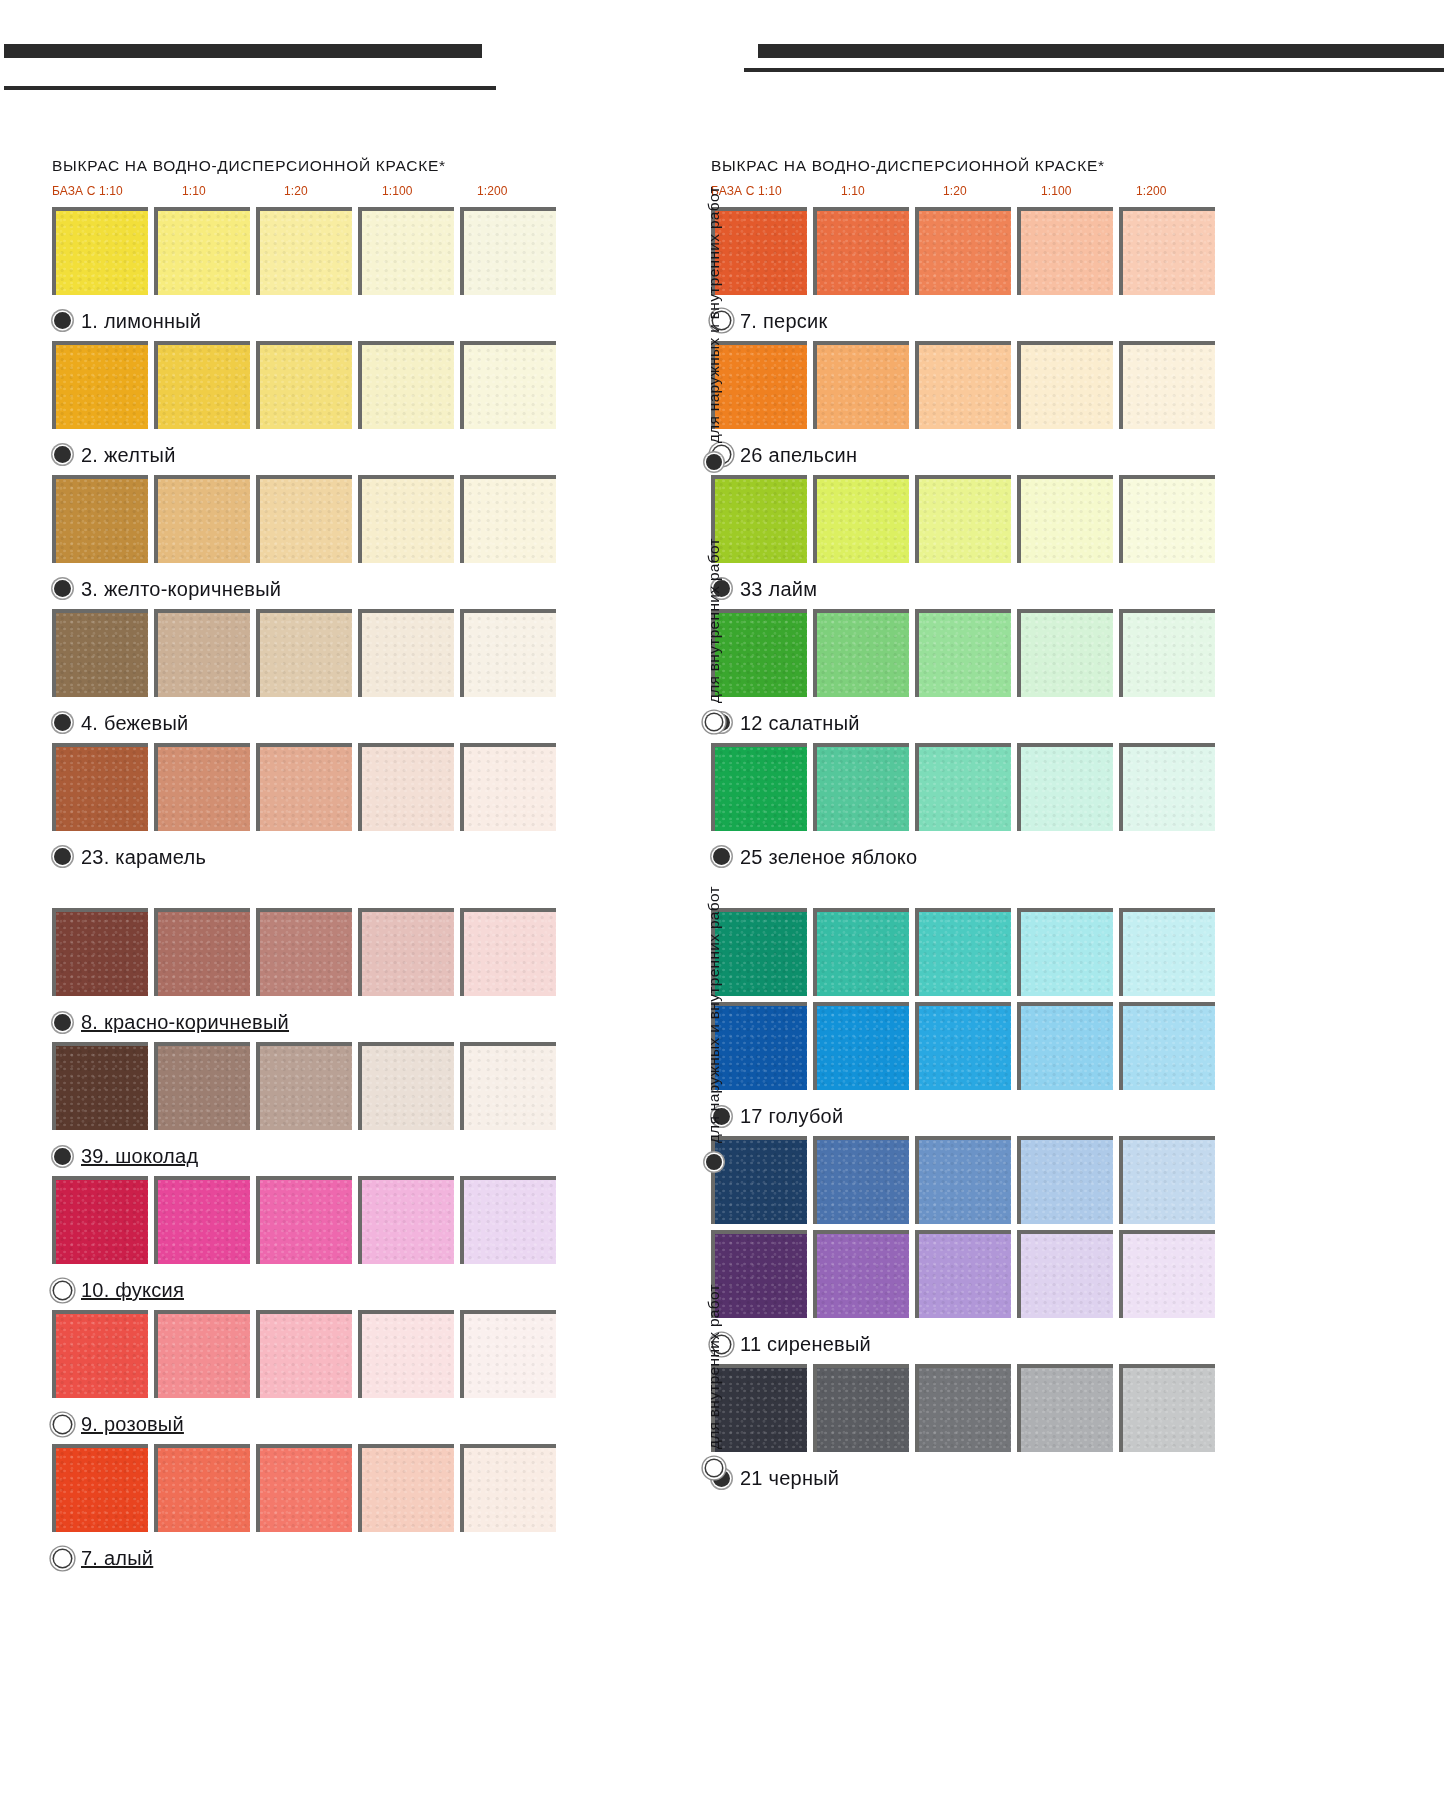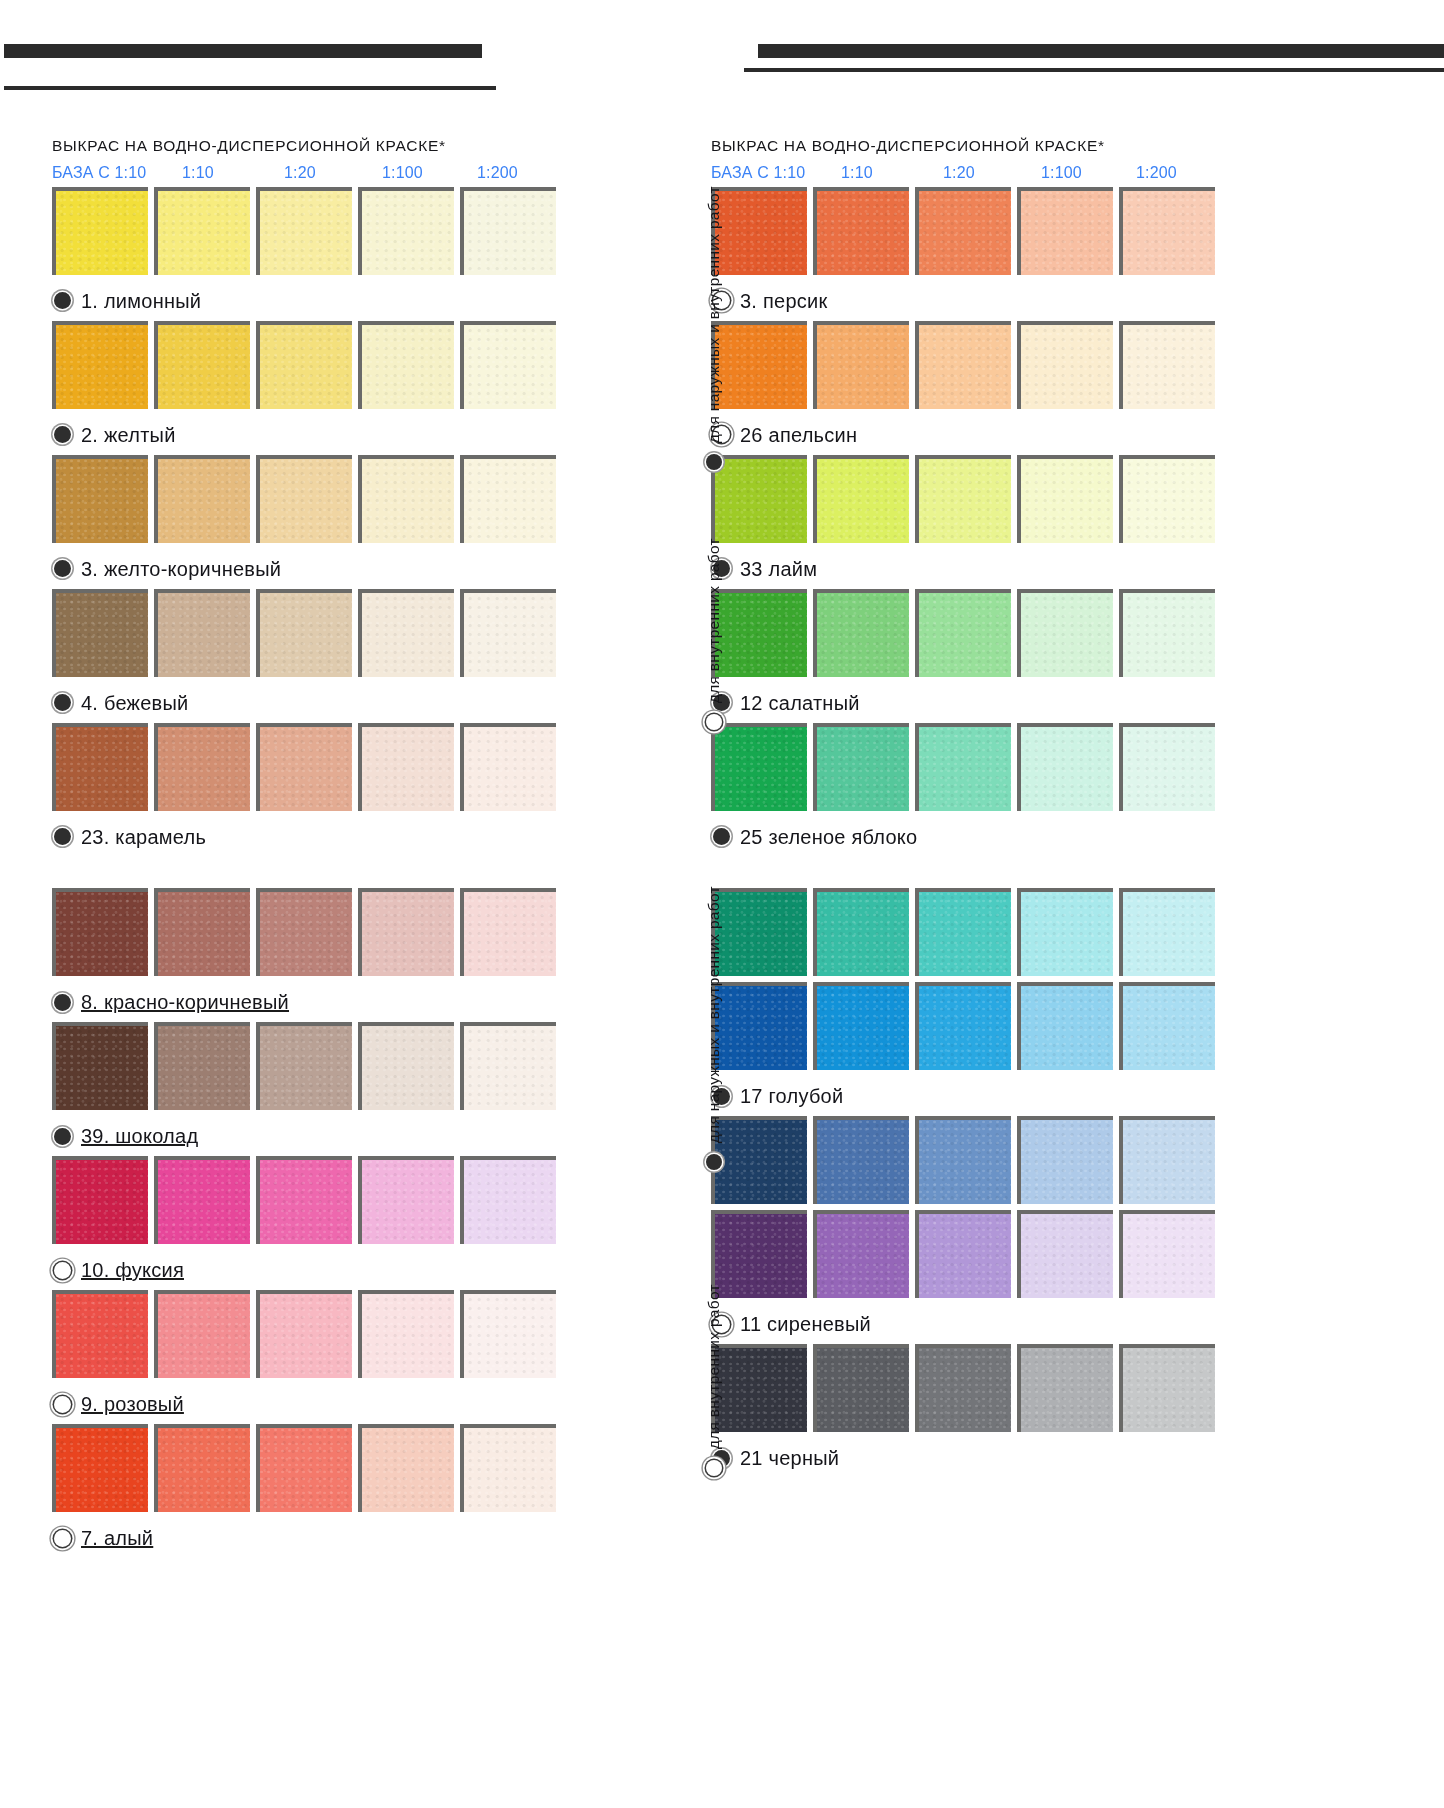--- a/index.html
+++ b/index.html
@@ -11,29 +11,29 @@
     -webkit-font-smoothing:antialiased;
   }
 
   
   .rules{position:absolute;left:0;top:0;width:1444px;height:110px;}
   .rule{position:absolute;background:#2b2b2b;}
 
   
   .sheet{position:absolute;left:0;top:0;width:1444px;height:1808px;}
 
-  .panel{position:absolute;}
+  .panel{position:absolute;margin-top:20px;}
 
   .chart-head{
     font-size:15.5px;letter-spacing:.045em;font-weight:400;
     color:#16161a;white-space:nowrap;line-height:1;
   }
   .ratio-row{position:relative;height:22px;margin-top:11px;}
   .ratio{
-    position:absolute;top:0;font-size:16px;color:#3b82f6;
+    position:absolute;top:0;font-size:12px;color:#c2410c;
     letter-spacing:.01em;white-space:nowrap;line-height:1;
   }
 
   
   .srow{position:relative;height:94px;}
   .swatch{
     position:absolute;top:0;width:96px;height:88px;
     box-sizing:border-box;
     border-top:4px solid #6a6a68;
     border-left:4px solid #6a6a68;
@@ -225,21 +225,21 @@
           </div>
           <div class="swatch" title="#f8bfa2" style="left: 306px; background: rgb(248, 191, 162);">
             <i></i>
           </div>
           <div class="swatch" title="#f9ccb5" style="left: 408px; background: rgb(249, 204, 181);">
             <i></i>
           </div>
         </div>
         <div class="caption">
           <span class="bullet ring"></span>
-          <span class="cap-text">3. персик</span>
+          <span class="cap-text">7. персик</span>
         </div>
         <div class="srow">
           <div class="swatch" title="#ef8020" style="left: 0px; background: rgb(239, 128, 32);">
             <i></i>
           </div>
           <div class="swatch" title="#f5ac6a" style="left: 102px; background: rgb(245, 172, 106);">
             <i></i>
           </div>
           <div class="swatch" title="#fac99a" style="left: 204px; background: rgb(250, 201, 154);">
             <i></i>

